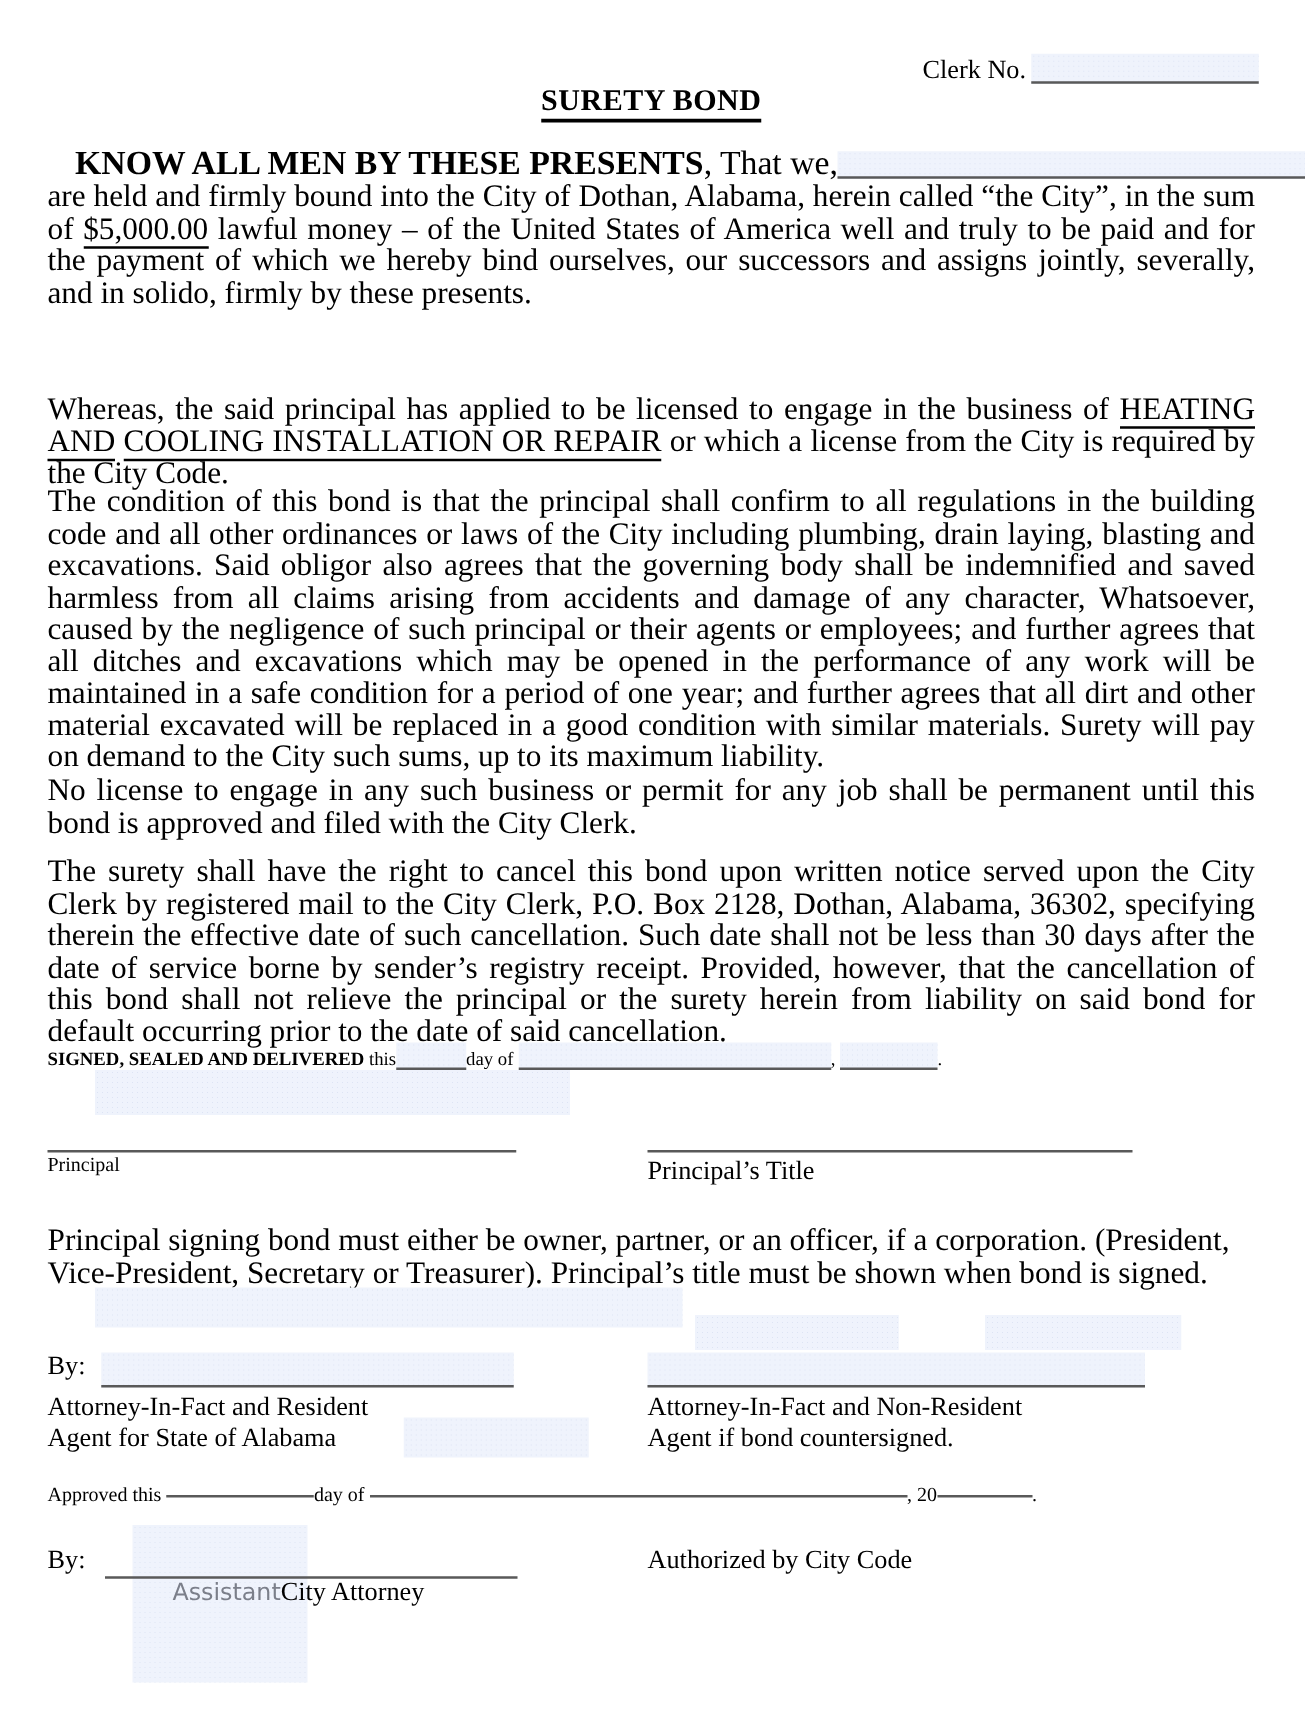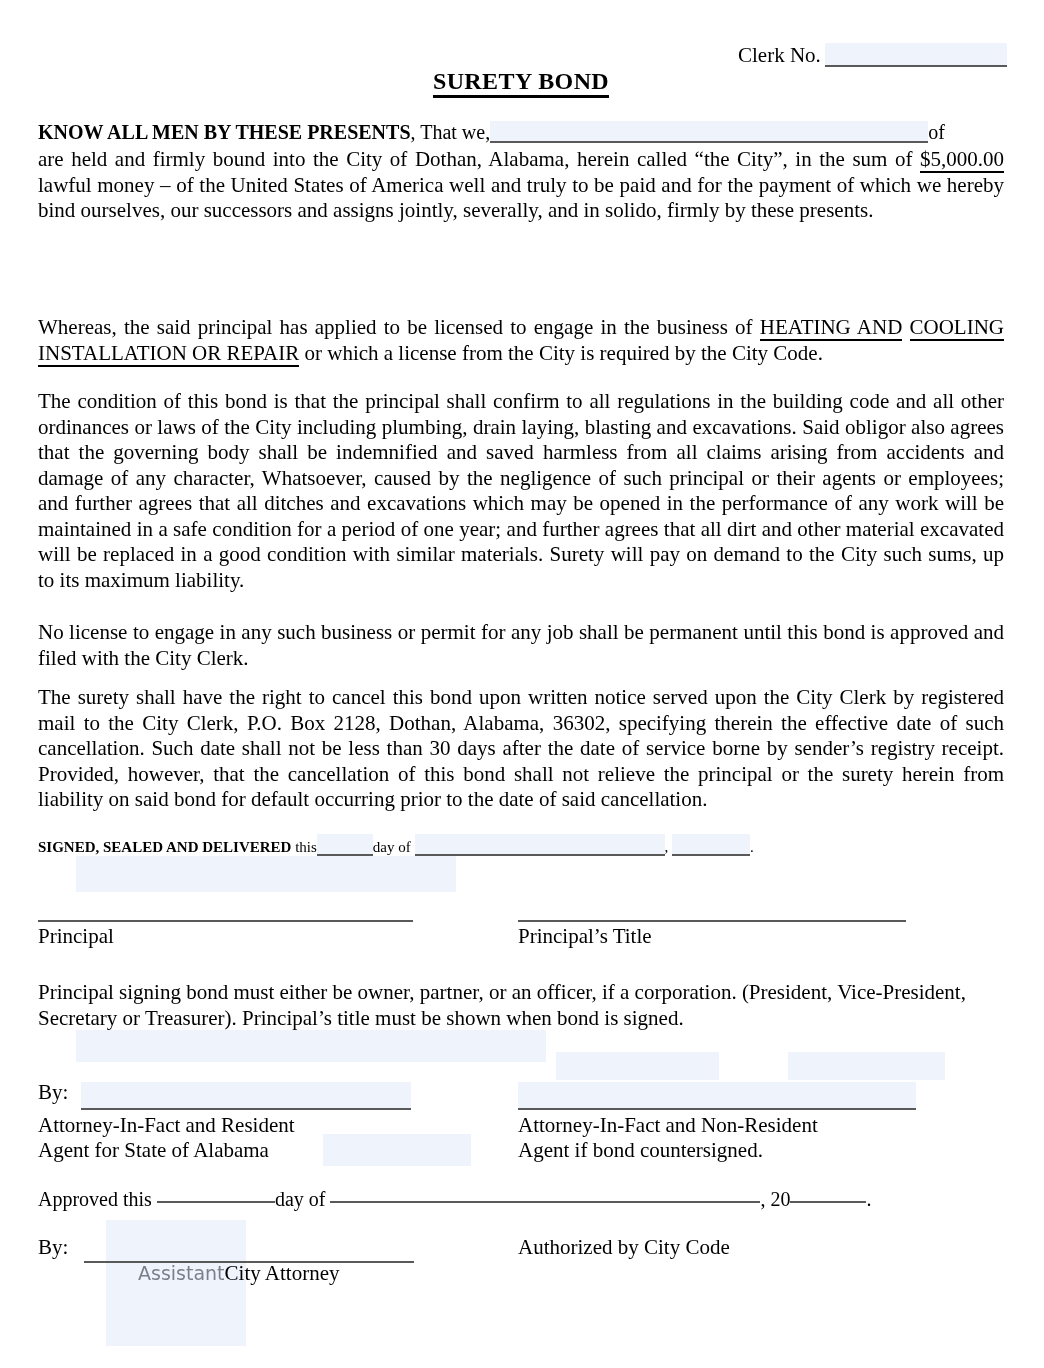--- a/index.html
+++ b/index.html
@@ -86,34 +86,34 @@
     font-weight: bold;
     letter-spacing: 0.4px;
   }
   .doc-title span {
     border-bottom: 3px solid #000;
     padding-bottom: 1px;
   }
 
   
   .para {
-    font-size: 21px;
+    font-size: 25px;
     line-height: 25.5px;
     text-align: justify;
     text-justify: inter-word;
     margin: 0;
   }
   .para.nj { text-align: left; }
 
   .bold { font-weight: bold; }
   .uline { border-bottom: 2px solid #000; }
 
   
   .blk1 { position: absolute; left: 0; top: 117px; width: 966px; }
-  .l1 { white-space: nowrap; font-size: 20px; line-height: 26px; }
+  .l1 { white-space: nowrap; font-size: 27px; line-height: 26px; margin-left: 22px; }
   .f-we   { width: 438px; top: 4px; }
   .f-prin { width: 836px; top: 4px; }
   .f-sur  { width: 826px; top: 4px; }
 
   
   .blk2 { position: absolute; left: 0; top: 315px; width: 966px; }
 
   
   .blk3 { position: absolute; left: 0; top: 389px; width: 966px; }
 
@@ -133,21 +133,21 @@
     left: 38px;
     top: 856px;
     width: 380px;
     height: 36px;
   }
 
   
   .sig-row { position: absolute; top: 920px; left: 0; width: 966px; }
   .sig-line-a { position: absolute; left: 0;   top: 0; width: 375px; border-bottom: 2.5px solid #595959; }
   .sig-line-b { position: absolute; left: 480px; top: 0; width: 388px; border-bottom: 2.5px solid #595959; }
-  .sig-lbl-a { position: absolute; left: 0;   top: 4px; font-size: 21px; }
+  .sig-lbl-a { position: absolute; left: 0;   top: 4px; font-size: 16px; }
   .sig-lbl-b { position: absolute; left: 480px; top: 4px; font-size: 21px; }
 
   
   .blk7 { position: absolute; left: 0; top: 980px; width: 966px; }
 
   
   .att { position: absolute; left: 0; top: 1080px; width: 966px; font-size: 21px; }
   .att-by-l { position: absolute; left: 0; top: 0; }
   .f-att-l { position: absolute; left: 43px; top: 2px; width: 330px; height: 26px; border-bottom: 2.5px solid #595959; }
   .f-att-r { position: absolute; left: 480px; top: 2px; width: 398px; height: 26px; border-bottom: 2.5px solid #595959; }
@@ -157,21 +157,21 @@
   .att-lbl-r2 { position: absolute; left: 480px; top: 58px; }
 
   
   .bx-a { left: 38px;  top: 1030px; width: 470px; height: 32px; }
   .bx-b { left: 518px; top: 1052px; width: 163px; height: 28px; }
   .bx-c { left: 750px; top: 1052px; width: 157px; height: 28px; }
   .bx-d { left: 285px; top: 1134px; width: 148px; height: 32px; }
   .bx-e { left: 68px;  top: 1220px; width: 140px; height: 126px; }
 
   
-  .appr { position: absolute; left: 0; top: 1188px; width: 966px; font-size: 20px; white-space: nowrap; }
+  .appr { position: absolute; left: 0; top: 1188px; width: 966px; font-size: 16px; white-space: nowrap; }
   .r-day   { width: 118px; }
   .r-month { width: 430px; }
   .r-year  { width: 76px; }
 
   .appr2 { position: absolute; left: 0; top: 1235px; width: 966px; font-size: 21px; }
   .appr2-by { position: absolute; left: 0; top: 0; }
   .appr2-line { position: absolute; left: 46px; top: 2px; width: 330px; border-bottom: 2.5px solid #595959; height: 24px; }
   .appr2-sub { position: absolute; left: 100px; top: 26px; font-size: 21px; }
   .appr2-sub .gray {
     color: #7b7f8a;

